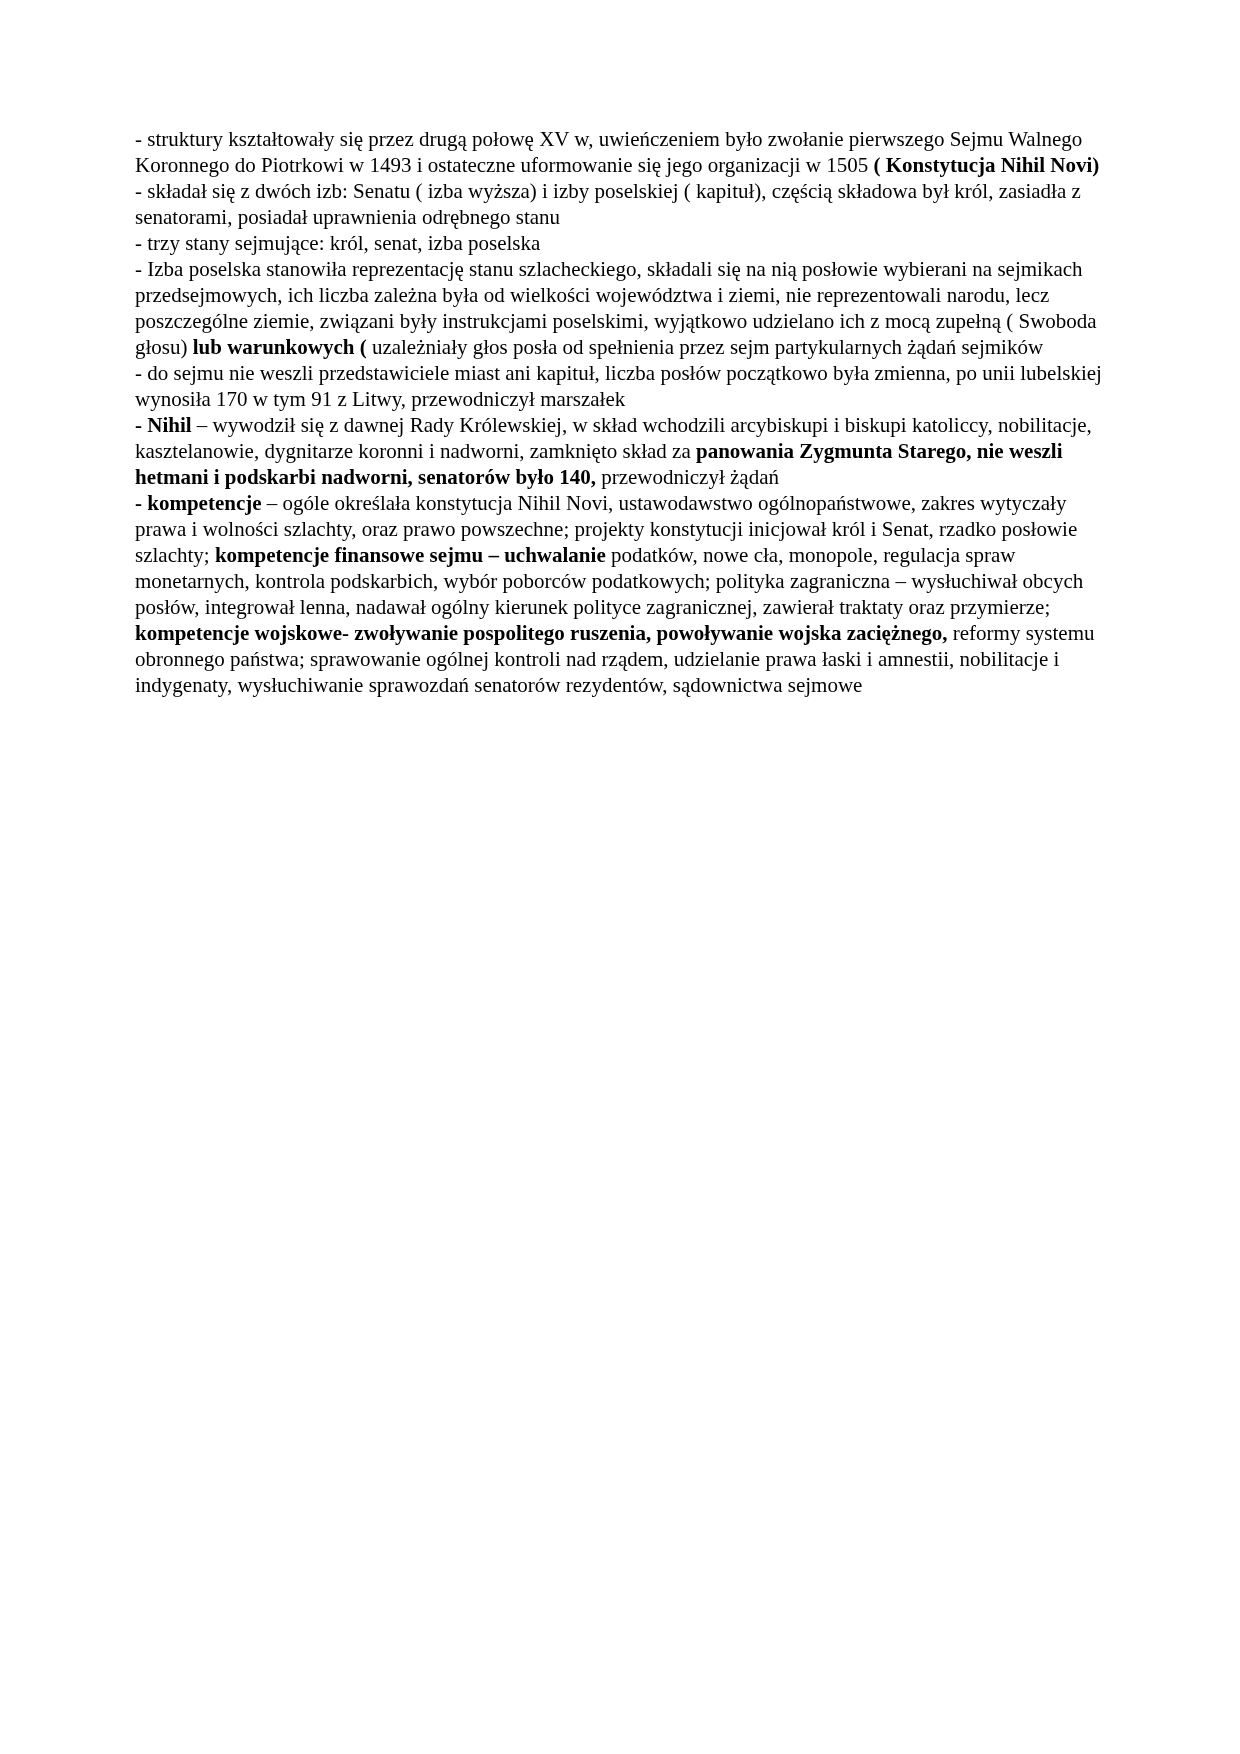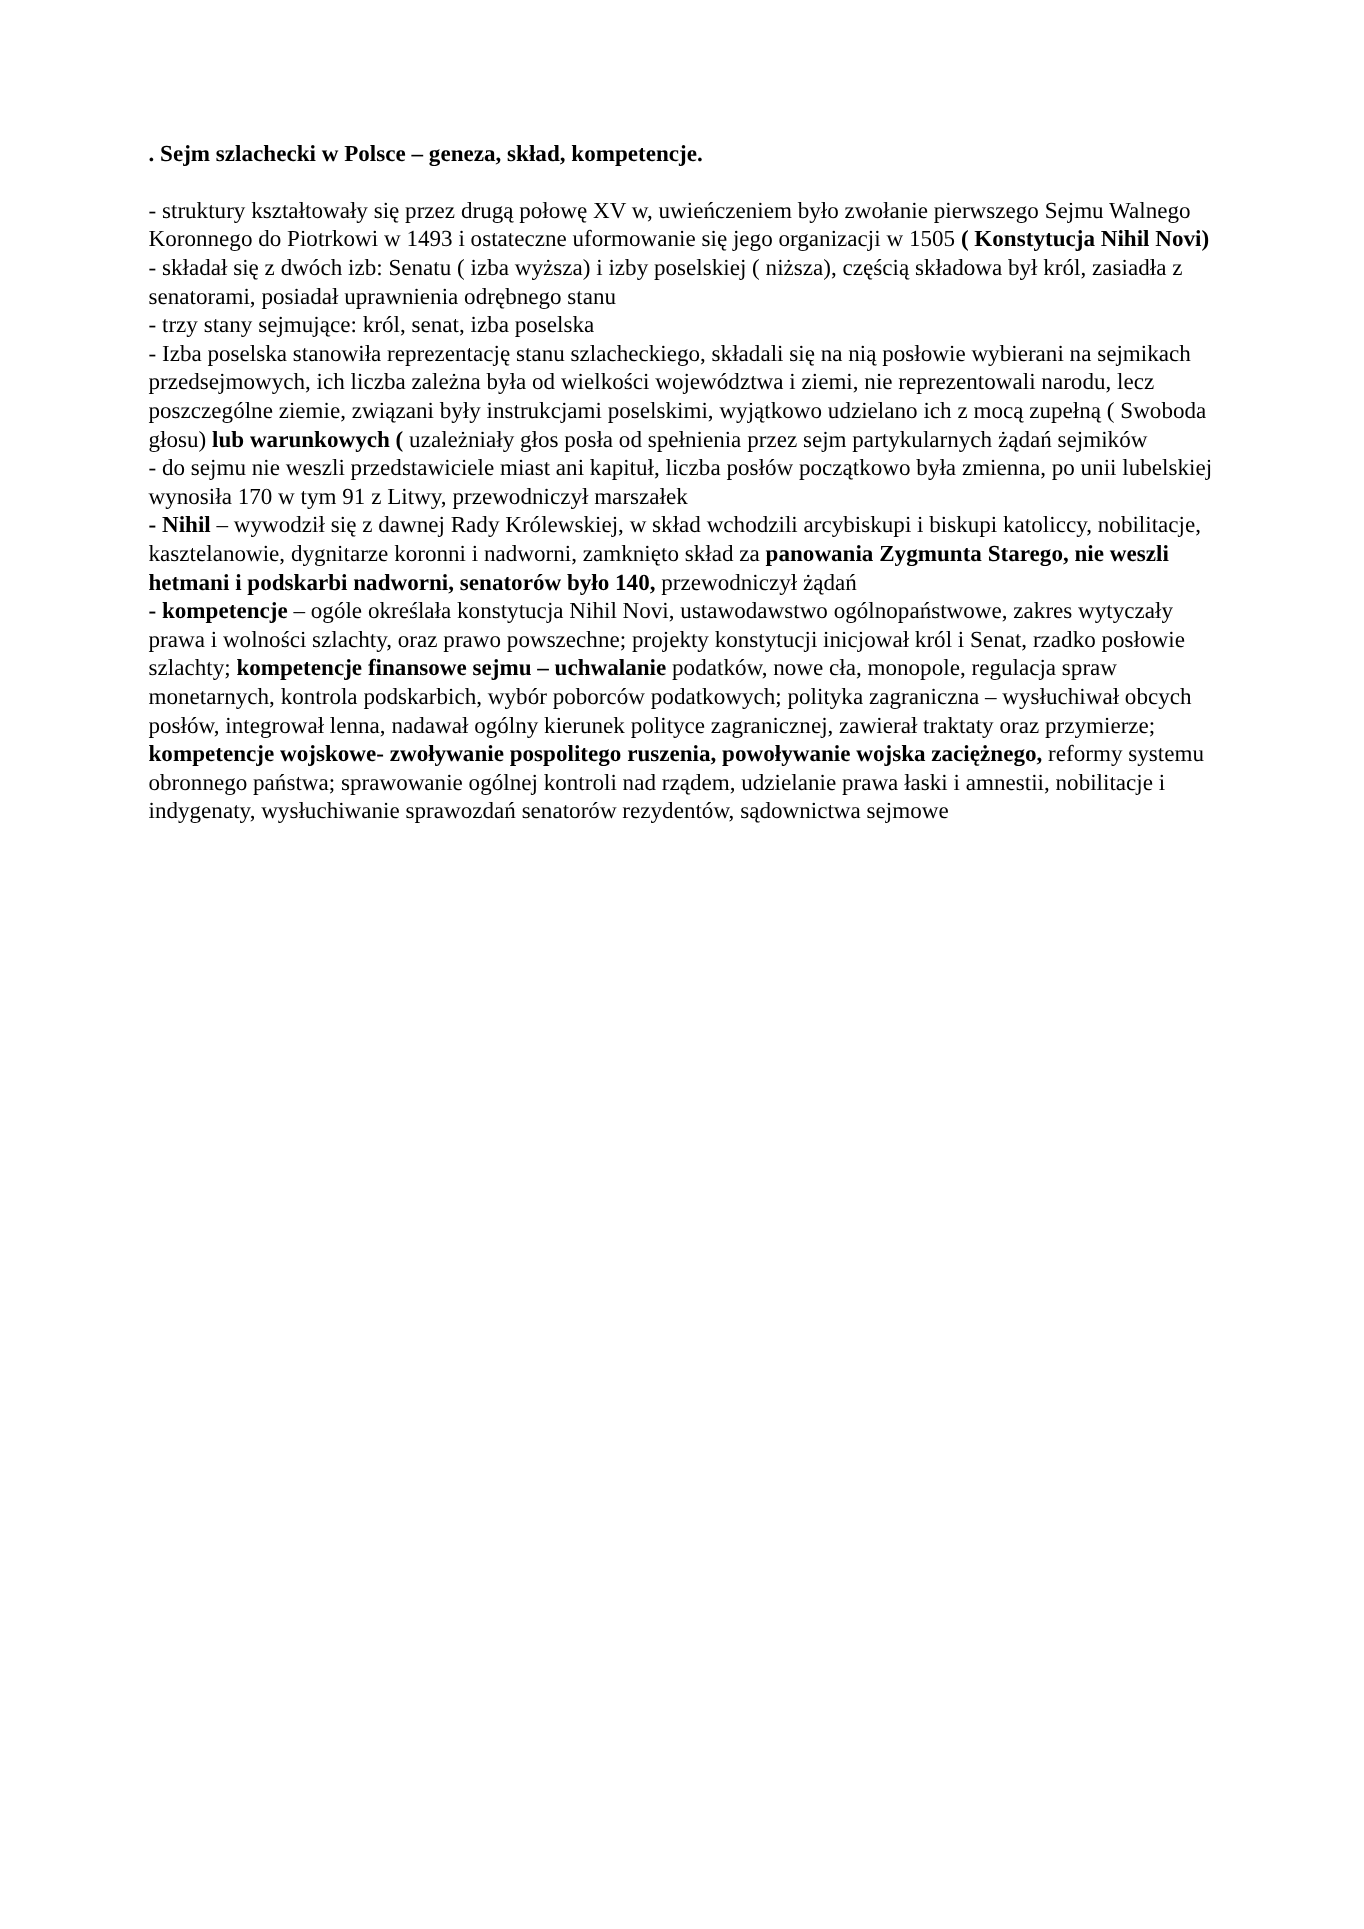--- a/index.html
+++ b/index.html
@@ -28,23 +28,22 @@
     padding: 0;
   }
   .bold {
     font-weight: bold;
   }
 </style>
 </head>
 <body>
 
 <div class="page">
-  <div class="doc-title">. Sejm szlachecki w Polsce – geneza, skład, kompetencje.</div>
   <div>
       <p class="doc-paragraph"><span>- struktury kształtowały się przez drugą połowę XV w, uwieńczeniem było zwołanie pierwszego Sejmu Walnego Koronnego do Piotrkowi w 1493 i ostateczne uformowanie się jego organizacji w 1505 </span><span class="bold">( Konstytucja Nihil Novi)</span></p>
-      <p class="doc-paragraph"><span>- składał się z dwóch izb: Senatu ( izba wyższa) i izby poselskiej ( niższa), częścią składowa był król, zasiadła z senatorami, posiadał uprawnienia odrębnego stanu</span></p>
+      <p class="doc-paragraph"><span>- składał się z dwóch izb: Senatu ( izba wyższa) i izby poselskiej ( kapituł), częścią składowa był król, zasiadła z senatorami, posiadał uprawnienia odrębnego stanu</span></p>
       <p class="doc-paragraph"><span>- trzy stany sejmujące: król, senat, izba poselska</span></p>
       <p class="doc-paragraph"><span>- Izba poselska stanowiła reprezentację stanu szlacheckiego, składali się na nią posłowie wybierani na sejmikach przedsejmowych, ich liczba zależna była od wielkości województwa i ziemi, nie reprezentowali narodu, lecz poszczególne ziemie, związani były instrukcjami poselskimi, wyjątkowo udzielano ich z mocą zupełną ( Swoboda głosu) </span><span class="bold">lub warunkowych (</span><span> uzależniały głos posła od spełnienia przez sejm partykularnych żądań sejmików</span></p>
       <p class="doc-paragraph"><span>- do sejmu nie weszli przedstawiciele miast ani kapituł, liczba posłów początkowo była zmienna, po unii lubelskiej wynosiła 170 w tym 91 z Litwy, przewodniczył marszałek</span></p>
       <p class="doc-paragraph"><span class="bold">- Nihil</span><span> – wywodził się z dawnej Rady Królewskiej, w skład wchodzili arcybiskupi i biskupi katoliccy, nobilitacje, kasztelanowie, dygnitarze koronni i nadworni, zamknięto skład za </span><span class="bold">panowania Zygmunta Starego, nie weszli hetmani i podskarbi nadworni, senatorów było 140,</span><span> przewodniczył żądań</span></p>
       <p class="doc-paragraph"><span class="bold">- kompetencje</span><span> – ogóle określała konstytucja Nihil Novi, ustawodawstwo ogólnopaństwowe, zakres wytyczały prawa i wolności szlachty, oraz prawo powszechne; projekty konstytucji inicjował król i Senat, rzadko posłowie szlachty; </span><span class="bold">kompetencje finansowe sejmu – uchwalanie</span><span> podatków, nowe cła, monopole, regulacja spraw monetarnych, kontrola podskarbich, wybór poborców podatkowych; polityka zagraniczna – wysłuchiwał obcych posłów, integrował lenna, nadawał ogólny kierunek polityce zagranicznej, zawierał traktaty oraz przymierze; </span><span class="bold">kompetencje wojskowe- zwoływanie pospolitego ruszenia, powoływanie wojska zaciężnego,</span><span> reformy systemu obronnego państwa; sprawowanie ogólnej kontroli nad rządem, udzielanie prawa łaski i amnestii, nobilitacje i indygenaty, wysłuchiwanie sprawozdań senatorów rezydentów, sądownictwa sejmowe</span></p>
     </div>
 </div>
 
 </body></html>

